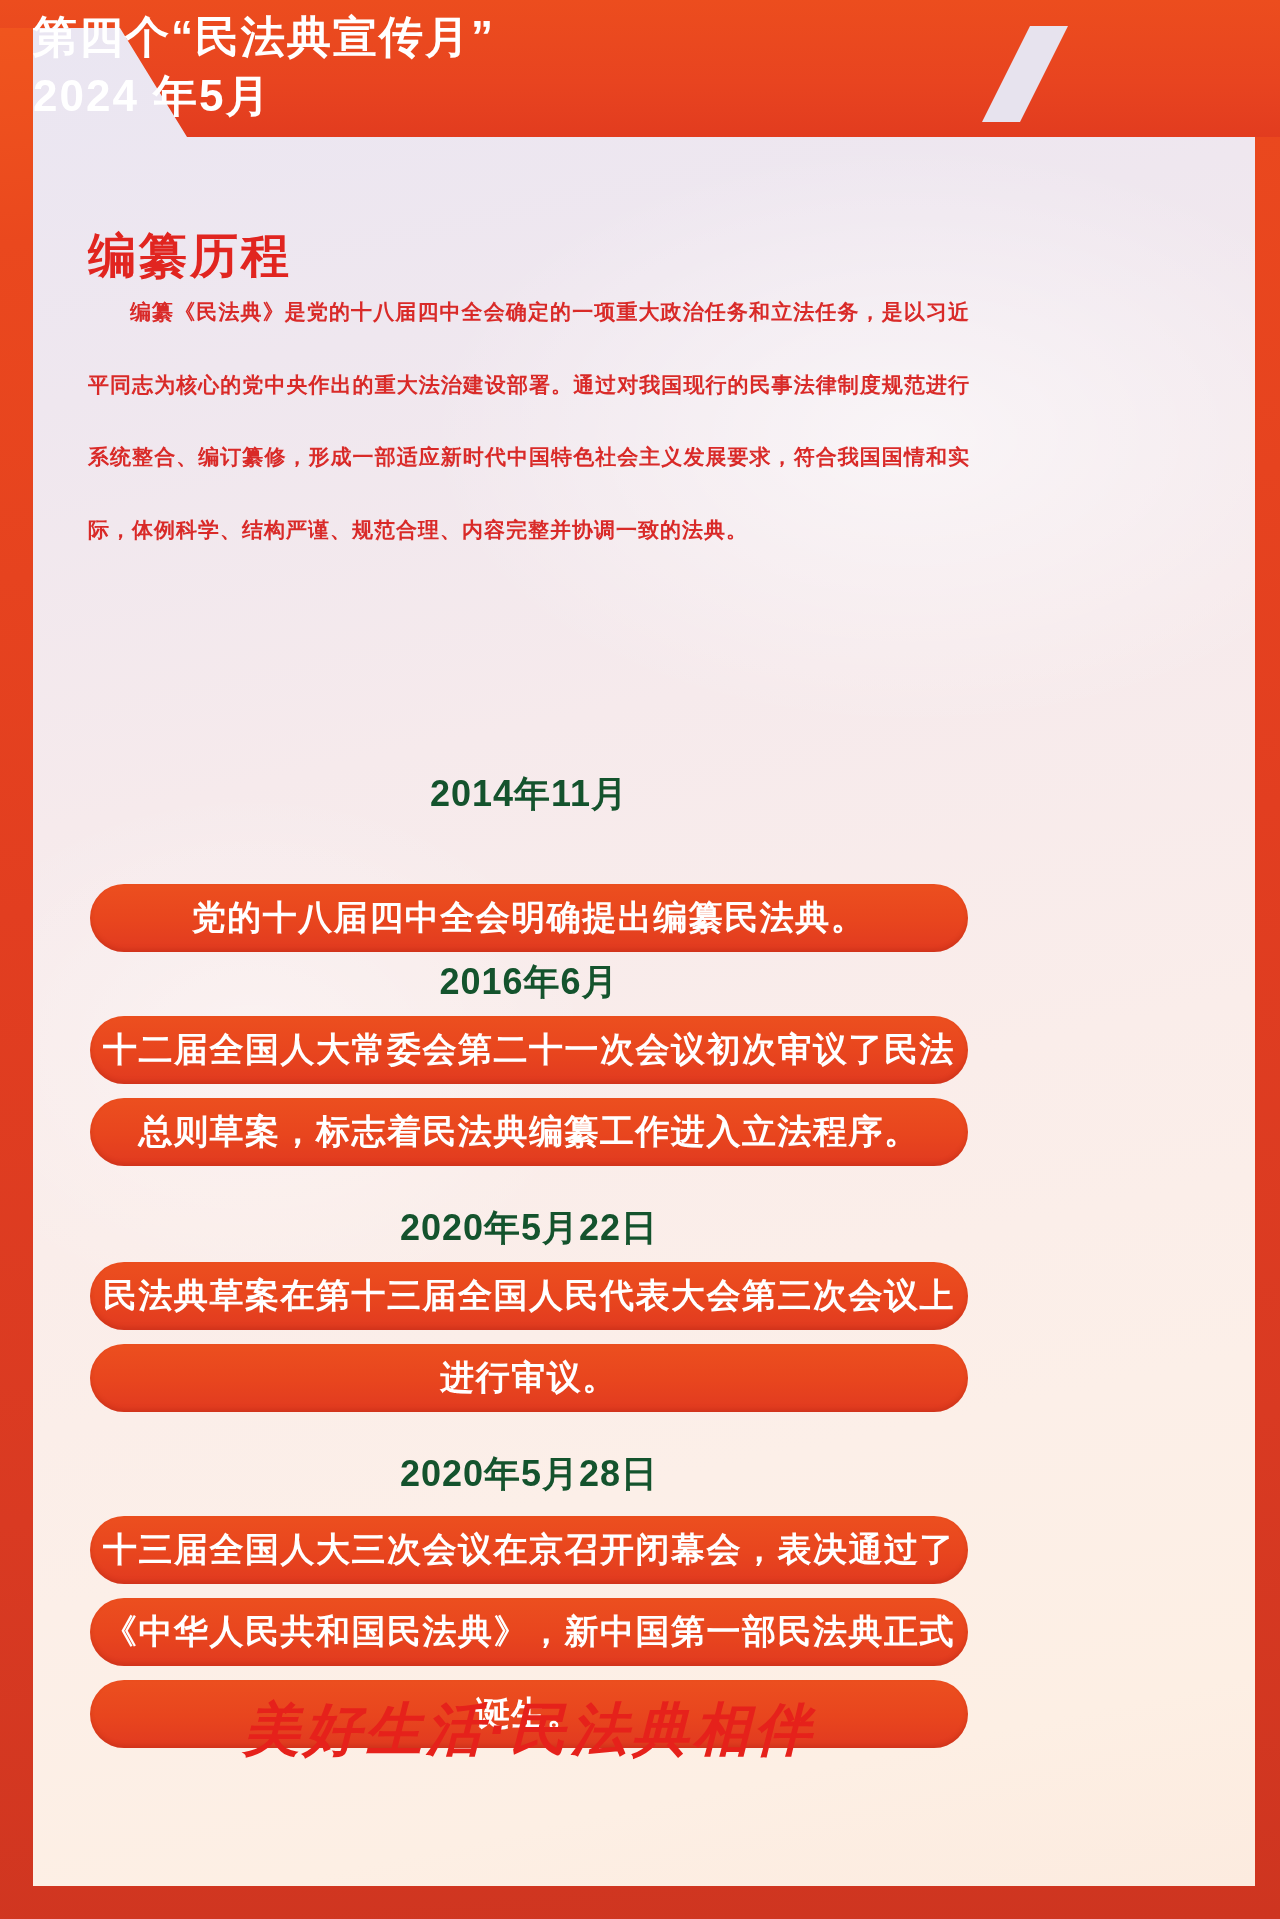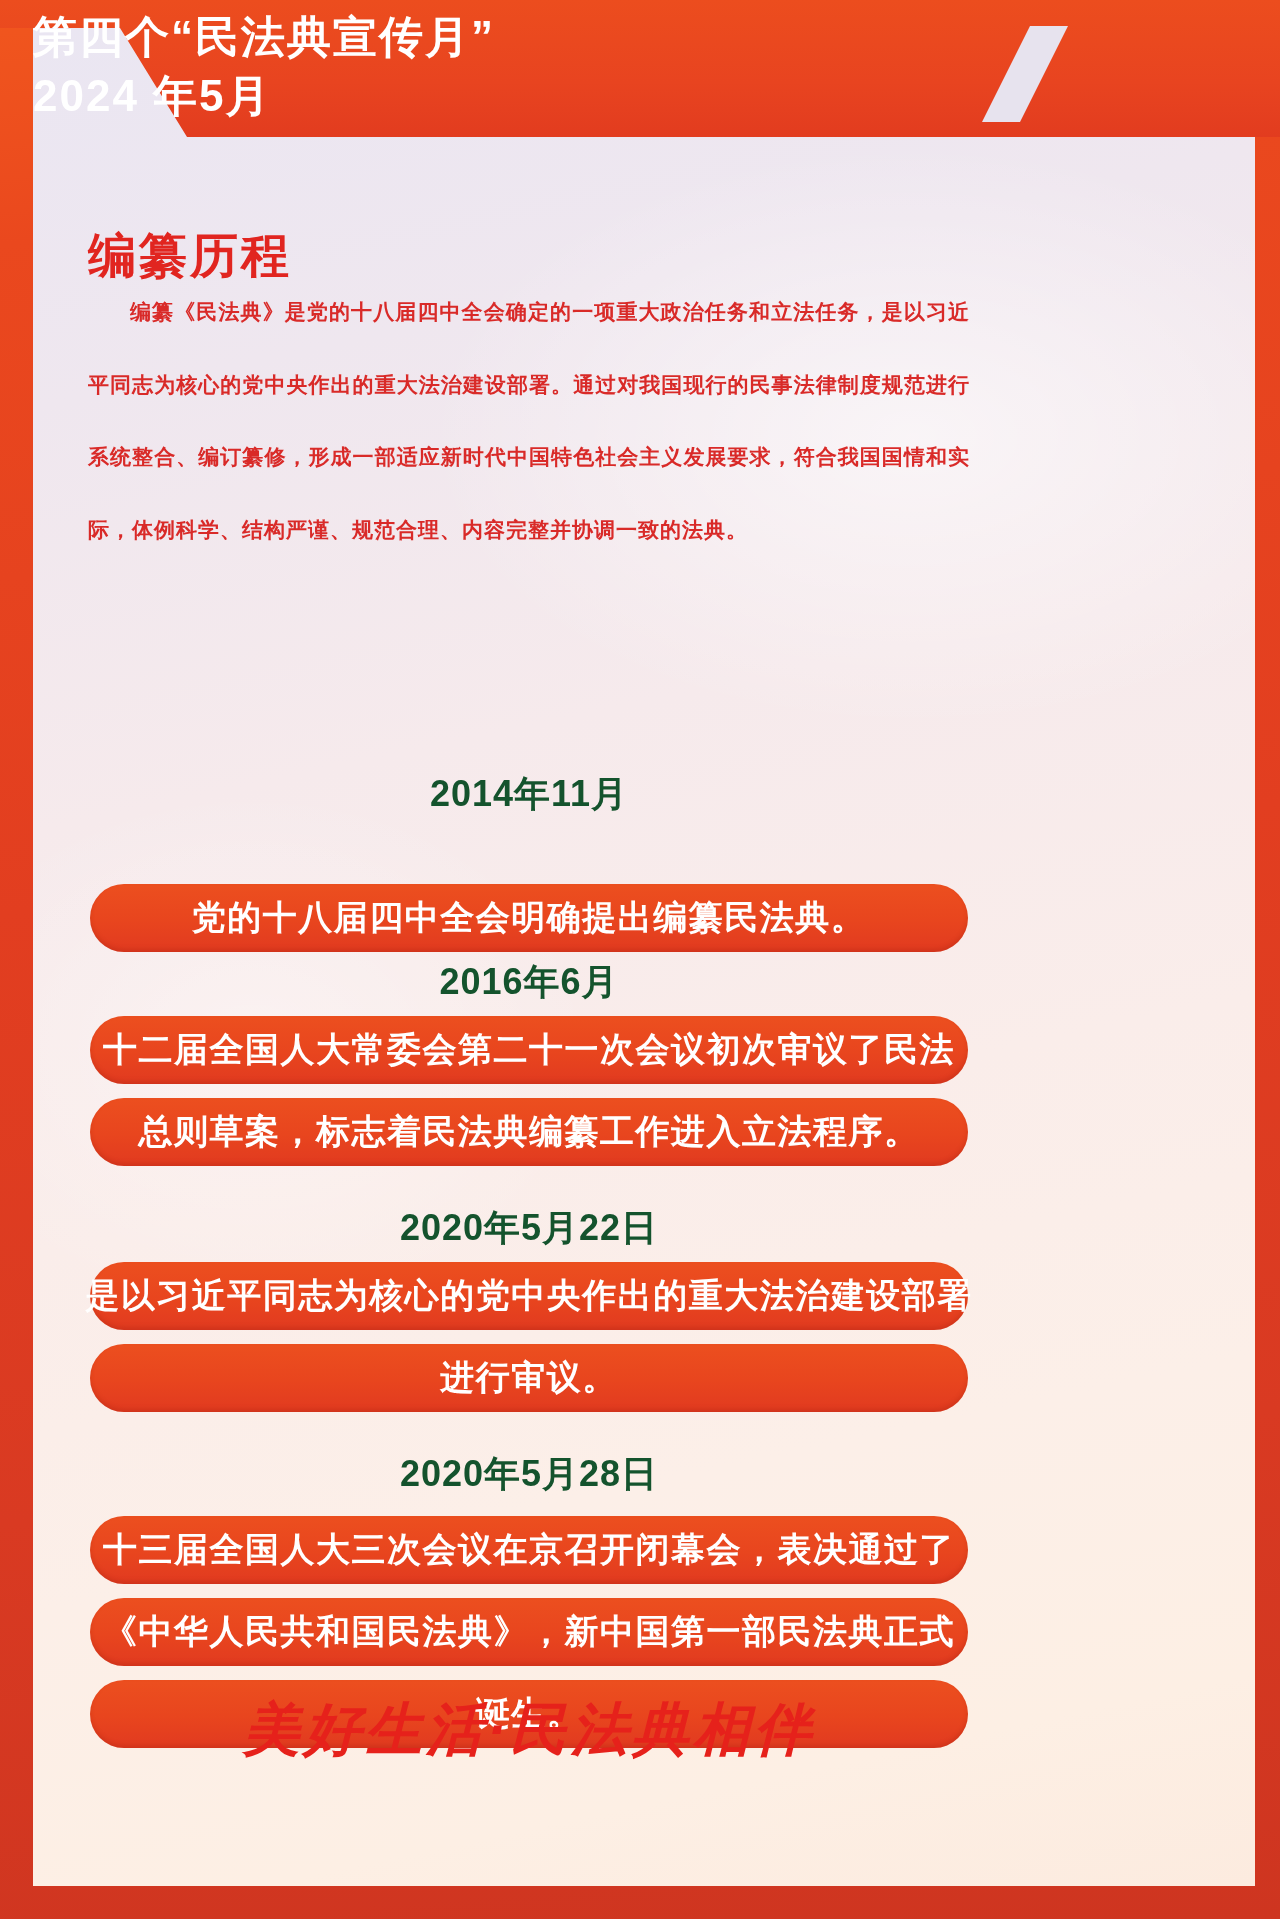--- a/index.html
+++ b/index.html
@@ -110,21 +110,21 @@
   <div class="paragraph">编纂《民法典》是党的十八届四中全会确定的一项重大政治任务和立法任务，是以习近平同志为核心的党中央作出的重大法治建设部署。通过对我国现行的民事法律制度规范进行系统整合、编订纂修，形成一部适应新时代中国特色社会主义发展要求，符合我国国情和实际，体例科学、结构严谨、规范合理、内容完整并协调一致的法典。</div>
 
   <div class="tl-date d1">2014年11月</div>
   <div class="pill p1a">党的十八届四中全会明确提出编纂民法典。</div>
 
   <div class="tl-date d2">2016年6月</div>
   <div class="pill p2a">十二届全国人大常委会第二十一次会议初次审议了民法</div>
   <div class="pill p2b">总则草案，标志着民法典编纂工作进入立法程序。</div>
 
   <div class="tl-date d3">2020年5月22日</div>
-  <div class="pill p3a">是以习近平同志为核心的党中央作出的重大法治建设部署</div>
+  <div class="pill p3a">民法典草案在第十三届全国人民代表大会第三次会议上</div>
   <div class="pill p3b">进行审议。</div>
 
   <div class="tl-date d4">2020年5月28日</div>
   <div class="pill p4a">十三届全国人大三次会议在京召开闭幕会，表决通过了</div>
   <div class="pill p4b">《中华人民共和国民法典》，新中国第一部民法典正式</div>
   <div class="pill p4c">诞生。</div>
 
   <div class="footer-slogan">美好生活·民法典相伴</div>
 
 </div>

